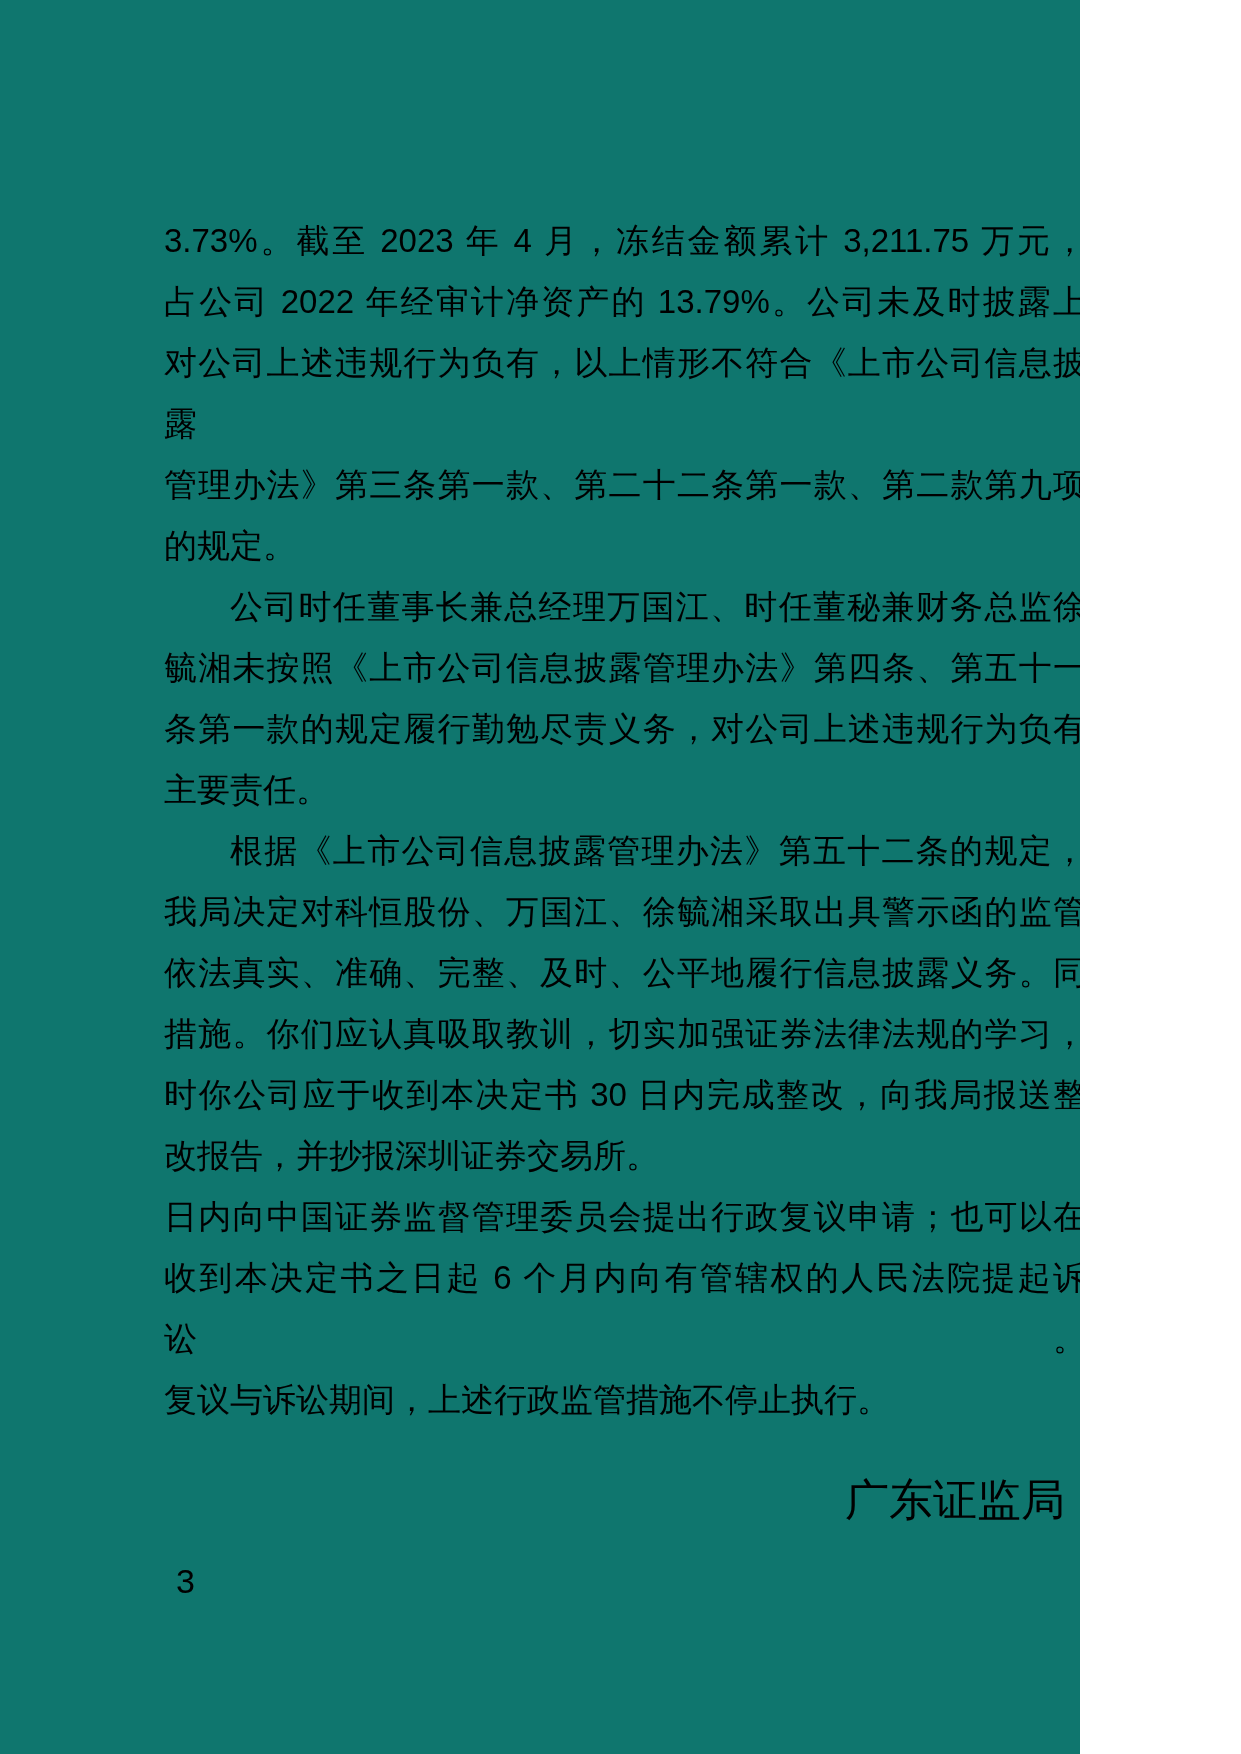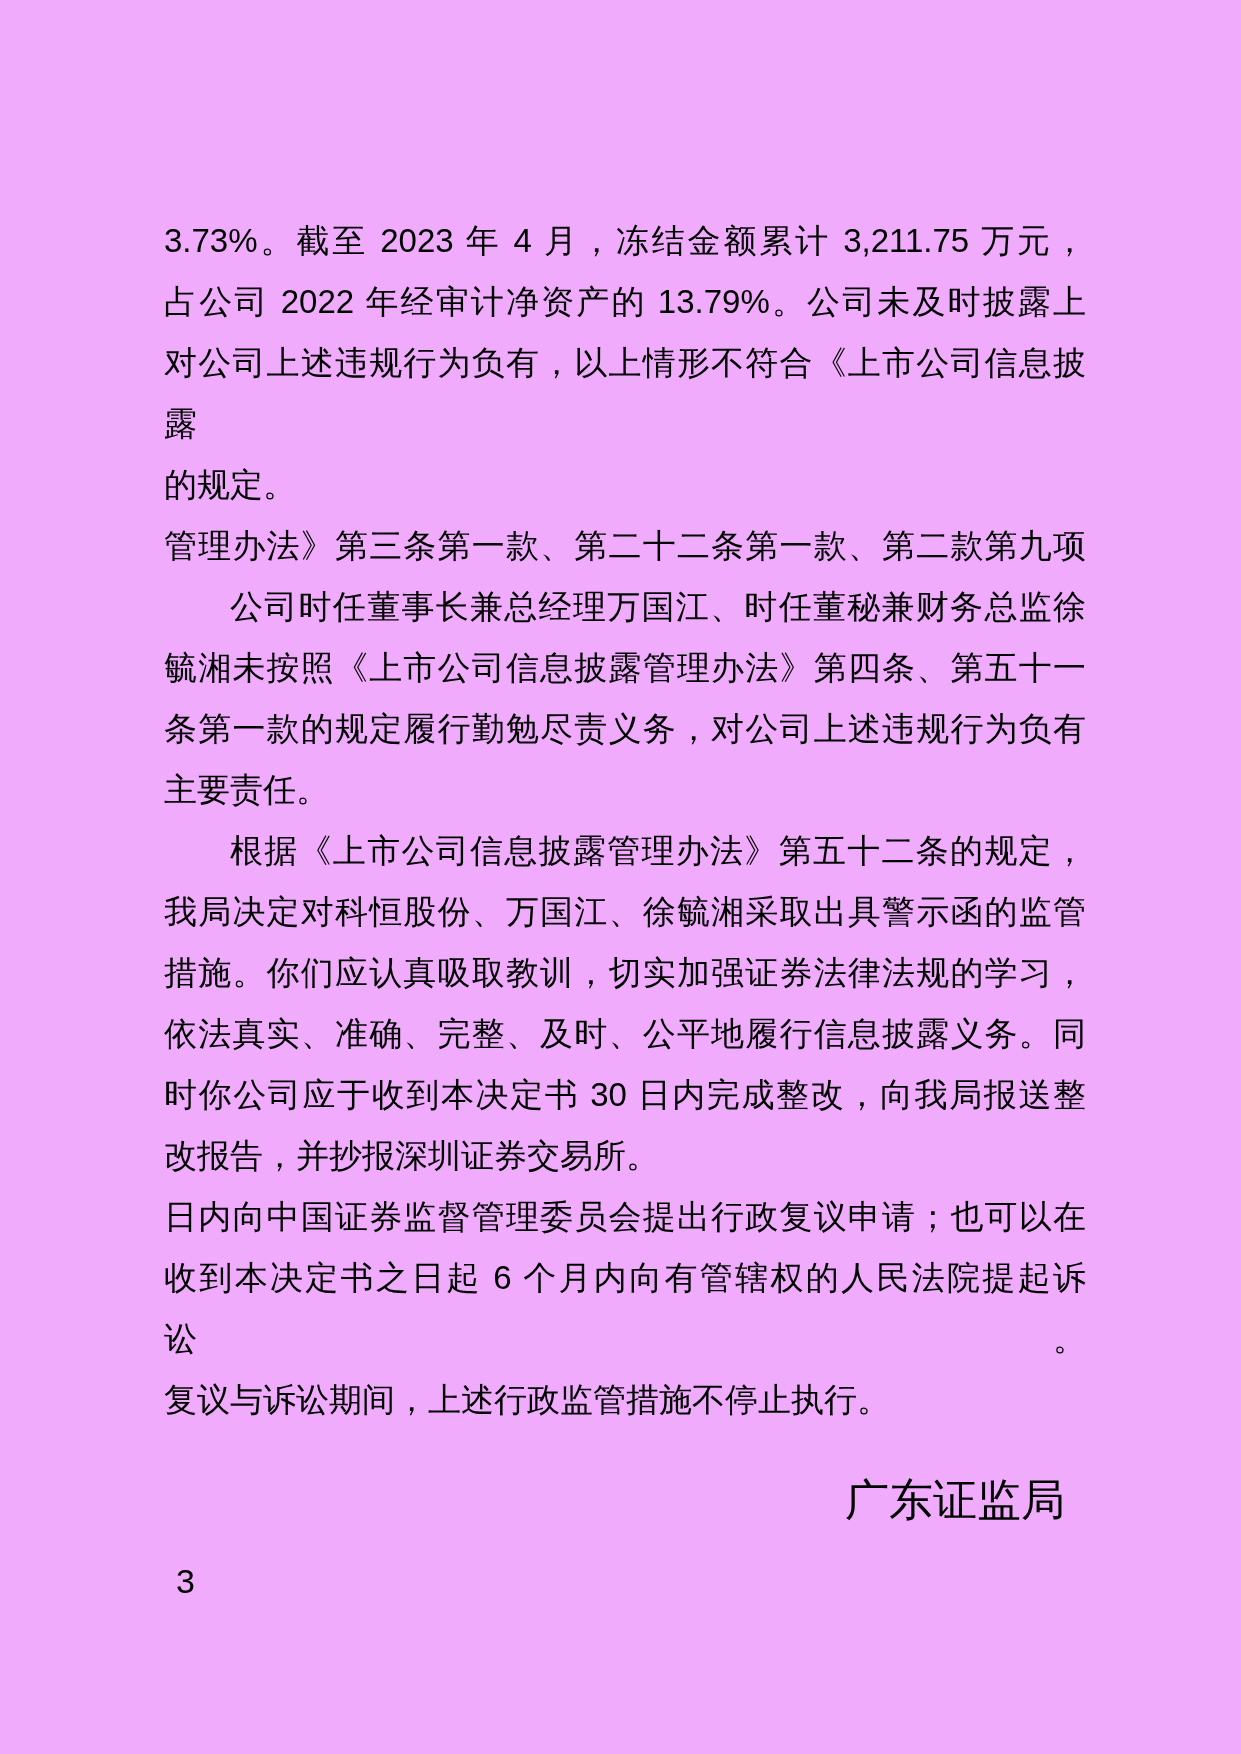--- a/index.html
+++ b/index.html
@@ -2,23 +2,23 @@
 <html><head>
 <meta charset="utf-8">
 <style>
   html, body {
     margin: 0;
     padding: 0;
     background: #ffffff;
   }
   .page {
     position: relative;
-    width: 1241px;
+    width: 1080px;
     height: 1754px;
-    background: #f0abfc;
+    background: #0f766e;
     color: #000000;
     font-family: "Liberation Sans", sans-serif;
     overflow: hidden;
   }
   .content {
     position: absolute;
     left: 164px;
     top: 210px;
     width: 922px;
     font-size: 33px;
@@ -62,36 +62,36 @@
 <body>
 
 <div class="page">
 
   <div class="content">
 
     <div class="paragraph">
       <div class="line fill">3.73%。截至 2023 年 4 月，冻结金额累计 3,211.75 万元，</div>
       <div class="line fill">占公司 2022 年经审计净资产的 13.79%。公司未及时披露上</div>
       <div class="line fill">对公司上述违规行为负有，以上情形不符合《上市公司信息披露</div>
+      <div class="line fill">管理办法》第三条第一款、第二十二条第一款、第二款第九项</div>
       <div class="line">的规定。</div>
-      <div class="line fill">管理办法》第三条第一款、第二十二条第一款、第二款第九项</div>
     </div>
 
     <div class="paragraph">
       <div class="line indent fill">公司时任董事长兼总经理万国江、时任董秘兼财务总监徐</div>
       <div class="line fill">毓湘未按照《上市公司信息披露管理办法》第四条、第五十一</div>
       <div class="line fill">条第一款的规定履行勤勉尽责义务，对公司上述违规行为负有</div>
       <div class="line">主要责任。</div>
     </div>
 
     <div class="paragraph">
       <div class="line indent fill">根据《上市公司信息披露管理办法》第五十二条的规定，</div>
       <div class="line fill">我局决定对科恒股份、万国江、徐毓湘采取出具警示函的监管</div>
+      <div class="line fill">依法真实、准确、完整、及时、公平地履行信息披露义务。同</div>
       <div class="line fill">措施。你们应认真吸取教训，切实加强证券法律法规的学习，</div>
-      <div class="line fill">依法真实、准确、完整、及时、公平地履行信息披露义务。同</div>
       <div class="line fill">时你公司应于收到本决定书 30 日内完成整改，向我局报送整</div>
       <div class="line">改报告，并抄报深圳证券交易所。</div>
     </div>
 
     <div class="paragraph">
       <div class="line fill">日内向中国证券监督管理委员会提出行政复议申请；也可以在</div>
       <div class="line fill">收到本决定书之日起 6 个月内向有管辖权的人民法院提起诉讼。</div>
       <div class="line">复议与诉讼期间，上述行政监管措施不停止执行。</div>
     </div>
 

